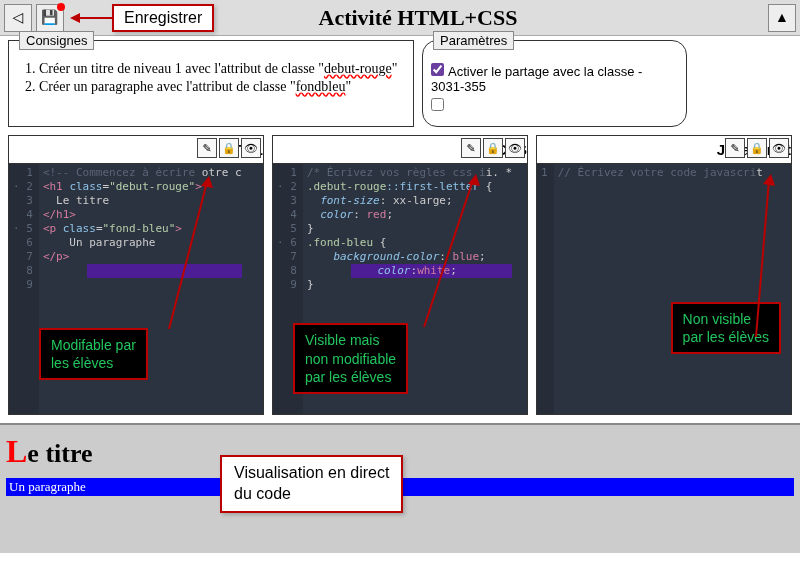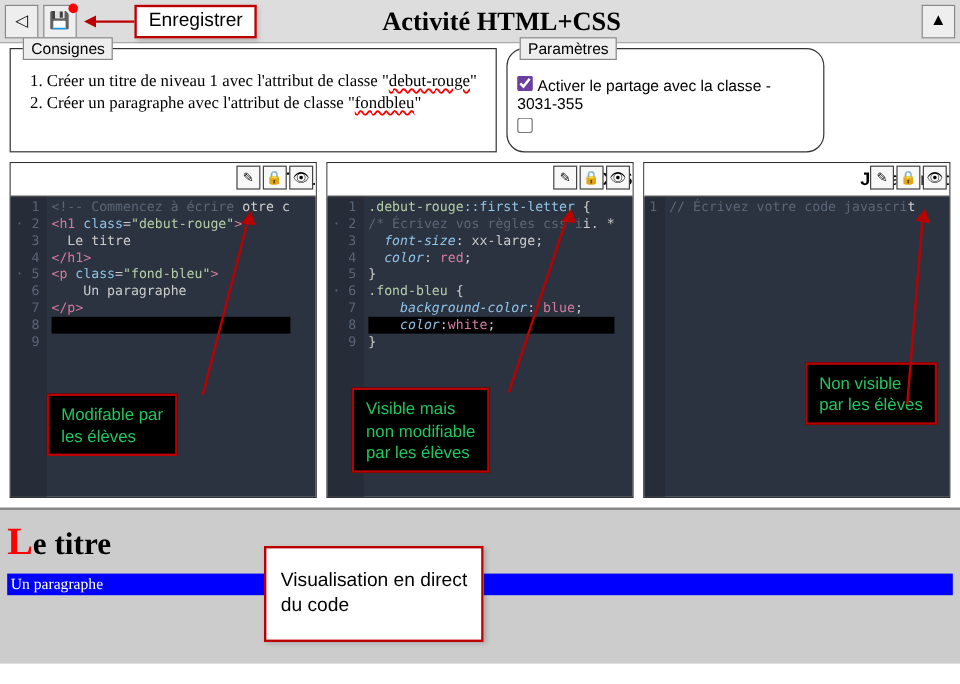--- a/index.html
+++ b/index.html
@@ -33,21 +33,21 @@
   .gutter .dot { color:#5a6576; }
   .code { padding:2px 4px; color:#ccc; }
   .code div { height:14px; line-height:14px; white-space:pre; }
   .kw { color:#d47b9e; }
   .str { color:#b5cea8; }
   .attr { color:#8fc3e8; }
   .sel { color:#b5cea8; }
   .prop { color:#8fc3e8; font-style:italic; }
   .val { color:#d47b9e; }
   .cm { color:#5a6576; }
-  .hl { background:#000000; }
+  .hl { background:#4c1d95;margin-left:44px; }
   .preview { margin-top:8px; border-top:2px solid #888; background:#ccc; padding:6px 6px 10px 6px; position:relative; height:130px; }
   .preview h1.red-first::first-letter { font-size:32px; color:red; }
   .preview h1.red-first { font-size:26px; font-weight:bold; margin:2px 0 8px 0; }
   .preview .para { background:blue; color:#fff; font-size:13px; padding:1px 3px; }
   svg { pointer-events:none; }
 </style>
 </head>
 <body>
 
 <div class="topbar">
@@ -141,22 +141,22 @@
           <div class="dot">· 2</div>
           <div>3</div>
           <div>4</div>
           <div>5</div>
           <div class="dot">· 6</div>
           <div>7</div>
           <div>8</div>
           <div>9</div>
       </div>
       <div class="code">
+        <div><span class="cm">/* Écrivez vos règles css i</span>i. *</div>
         <div><span class="sel">.debut-rouge</span><span class="attr">::first-letter</span> {</div>
-        <div><span class="cm">/* Écrivez vos règles css i</span>i. *</div>
         <div>  <span class="prop">font-size</span>: xx-large;</div>
         <div>  <span class="prop">color</span>: <span class="val">red</span>;</div>
         <div>}</div>
         <div><span class="sel">.fond-bleu</span> {</div>
         <div>    <span class="prop">background-color</span>: <span class="val">blue</span>;</div>
         <div class="hl">    <span class="prop">color</span>:<span class="val">white</span>;</div>
         <div>}</div>
       </div>
       <div class="darkcall" style="position:absolute; left:20px; bottom:20px;">Visible mais<br>non modifiable<br>par les élèves</div>
       <svg style="position:absolute; left:145px; top:8px; width:70px; height:160px;">
@@ -187,14 +187,14 @@
         <line x1="25" y1="165" x2="38" y2="8" stroke="#b00" stroke-width="2"></line>
         <polygon points="40,2 44,14 32,12" fill="#b00"></polygon>
       </svg>
     </div>
   </div>
 </div>
 
 <div class="preview">
   <h1 class="red-first">Le titre</h1>
   <div class="para">Un paragraphe</div>
-  <div class="callout" style="position:absolute; top:30px; left:220px; padding:17px 12px; line-height:1.3;">Visualisation en direct<br>du code</div>
+  <div class="callout" style="position:absolute; top:30px; left:220px; padding:6px 12px; line-height:1.3;">Visualisation en direct<br>du code</div>
 </div>
 
 </body></html>

